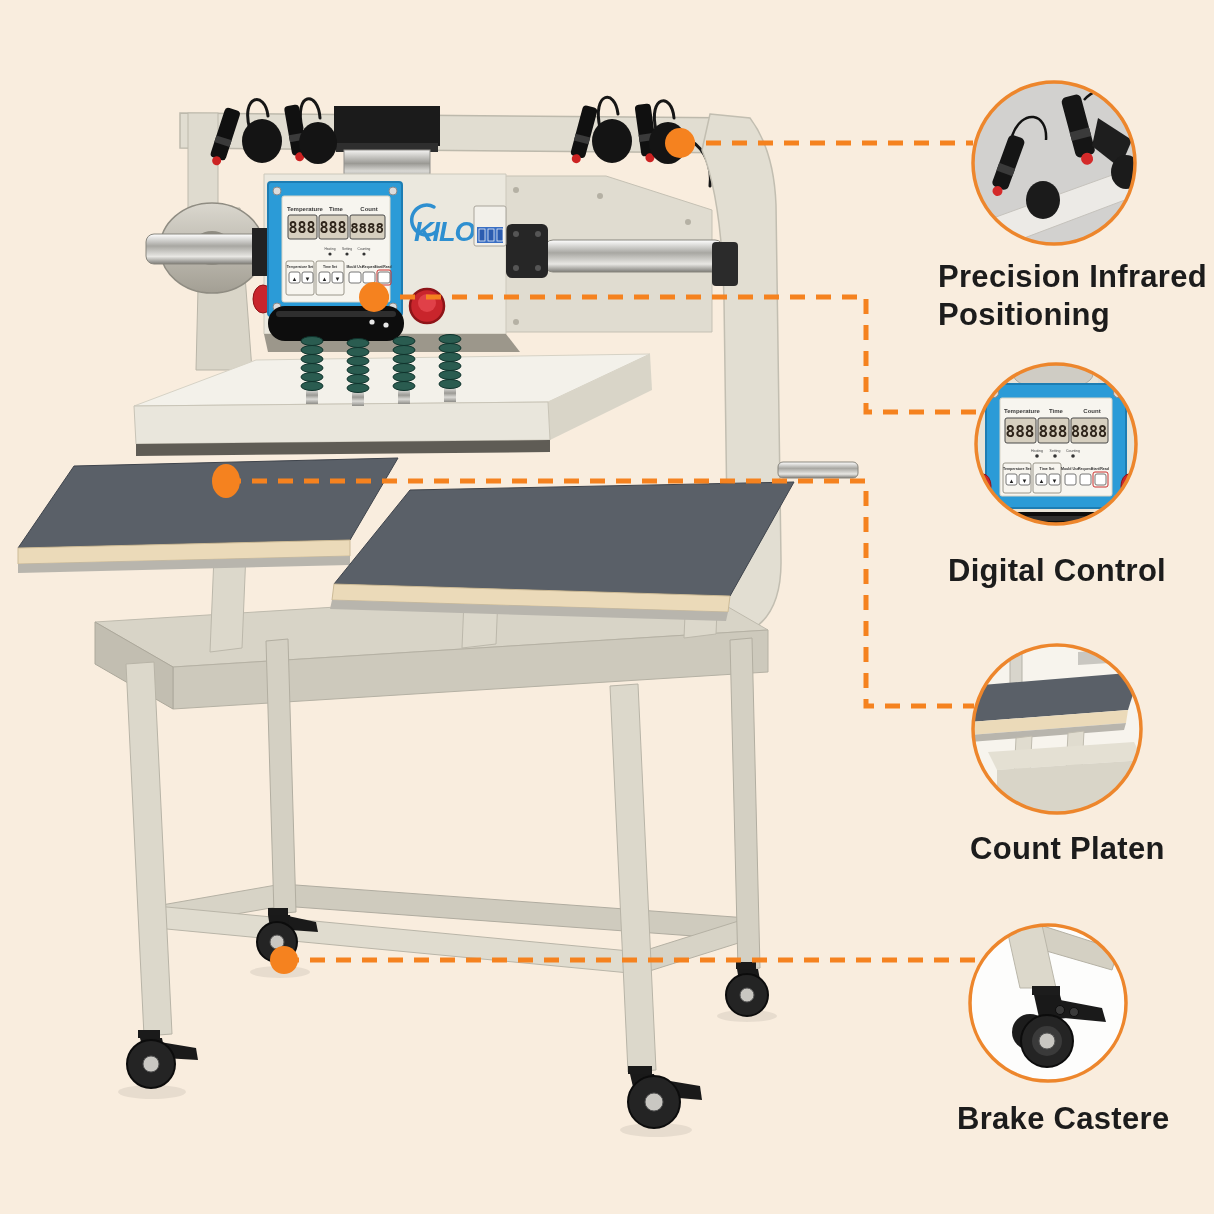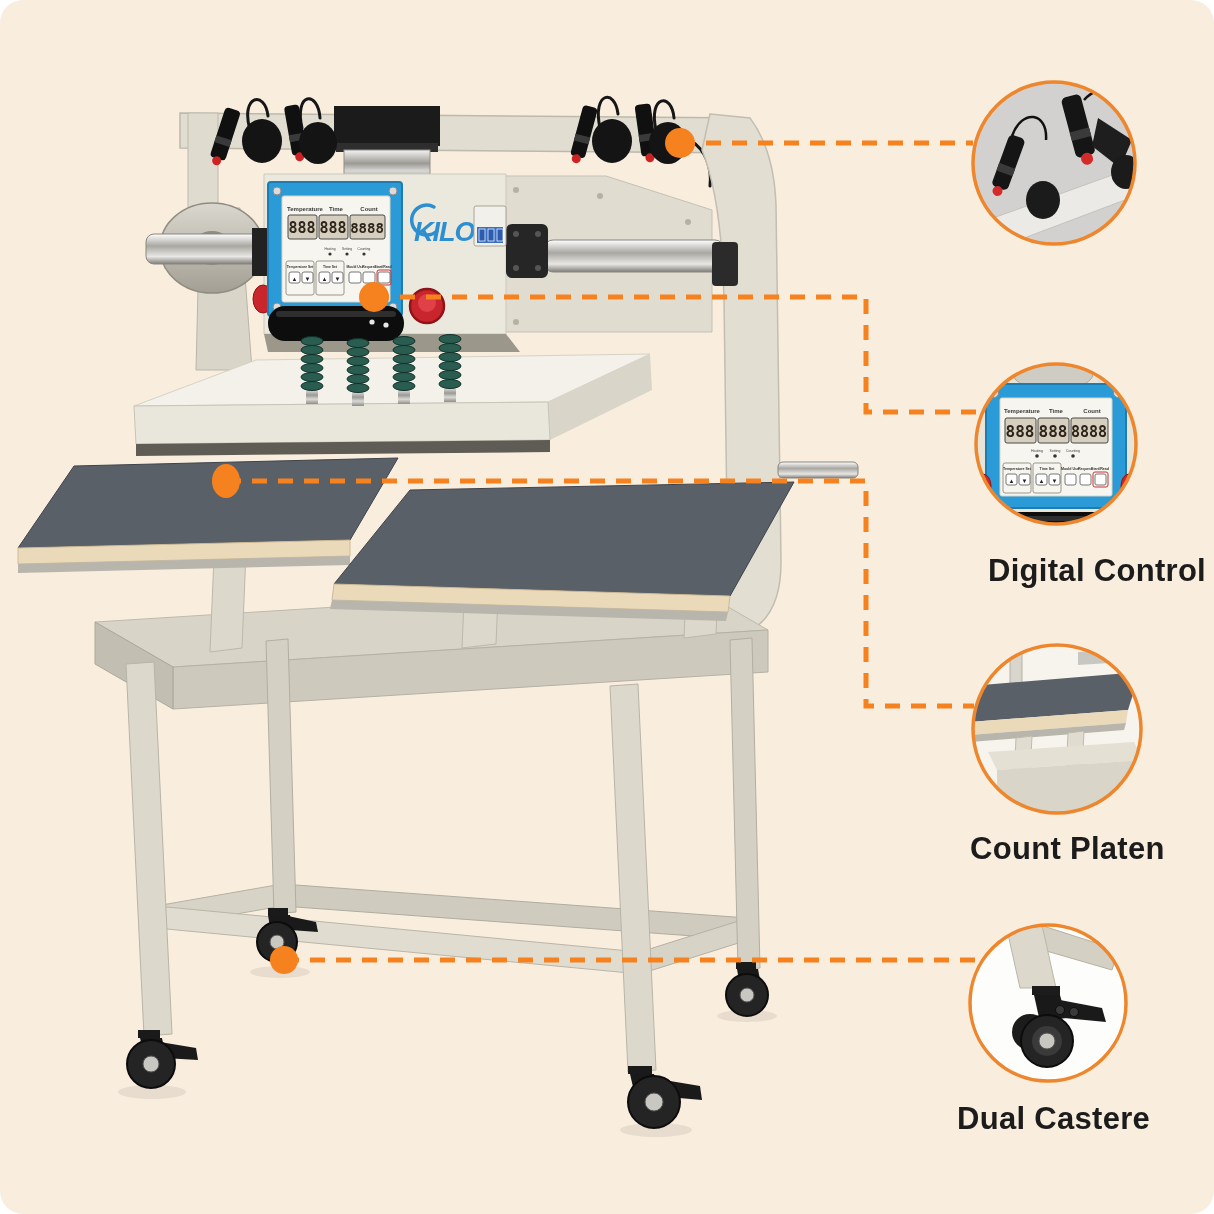--- a/index.html
+++ b/index.html
@@ -1,17 +1,17 @@
 <!DOCTYPE html>
 <html><head>
 <meta charset="utf-8">
 <style>
   html,body{margin:0;padding:0;}
   .canvas{position:relative;width:1214px;height:1214px;background:#F9EDDE;overflow:hidden;
-          font-family:"Liberation Sans",sans-serif;border-radius:23px;}
+          font-family:"Liberation Sans",sans-serif;}
   .canvas svg{position:absolute;left:0;top:0;}
   .callout-label{position:absolute;font-weight:700;color:#1C1C1C;font-size:31px;
                  line-height:38px;letter-spacing:.3px;white-space:nowrap;}
   .seg{font-family:"DejaVu Sans Mono",monospace;font-weight:700;}
 </style>
 </head>
 <body>
 
 <div class="canvas">
 
@@ -421,23 +421,27 @@
           <circle cx="1074" cy="1012" r="4.5" fill="#3A3A3A" stroke="#0F0F0F"></circle>
       <circle cx="1030" cy="1032" r="18" fill="#1C1C1C"></circle>
       <circle cx="1047" cy="1041" r="26" fill="#242424" stroke="#0C0C0C" stroke-width="2"></circle>
       <circle cx="1047" cy="1041" r="15" fill="#3A3A3A"></circle>
       <circle cx="1047" cy="1041" r="8" fill="#C9C7C2" stroke="#555"></circle>
     </g>
     <circle cx="1048" cy="1003" r="78" fill="none" stroke="#ED862C" stroke-width="3.5"></circle>
   </g>
 </svg>
 
-<div class="callout-label" style="left:948px;top:552px;margin-left:40px;">
+<div class="callout-label" style="left:938px;top:258px;">
+  <div>Precision Infrared</div>
+  <div>Positioning</div>
+</div>
+<div class="callout-label" style="left:948px;top:552px;">
   <div>Digital Control</div>
 </div>
 <div class="callout-label" style="left:970px;top:830px;">
   <div>Count Platen</div>
 </div>
 <div class="callout-label" style="left:957px;top:1100px;">
-  <div>Dual Castere</div>
+  <div>Brake Castere</div>
 </div>
 
 </div>
 
 </body></html>

